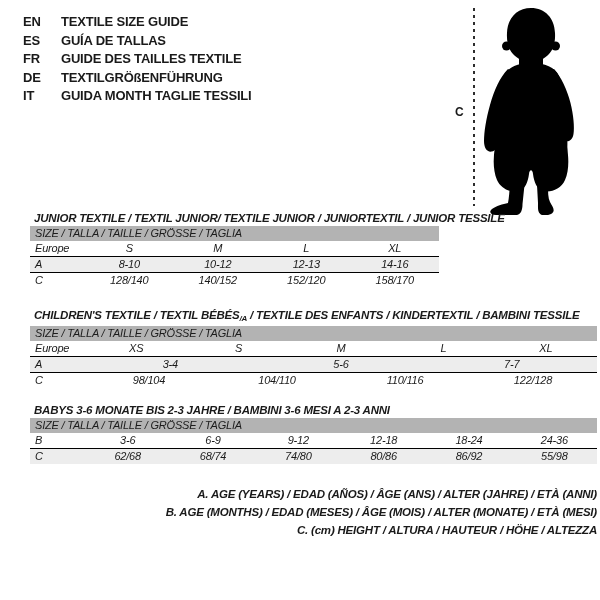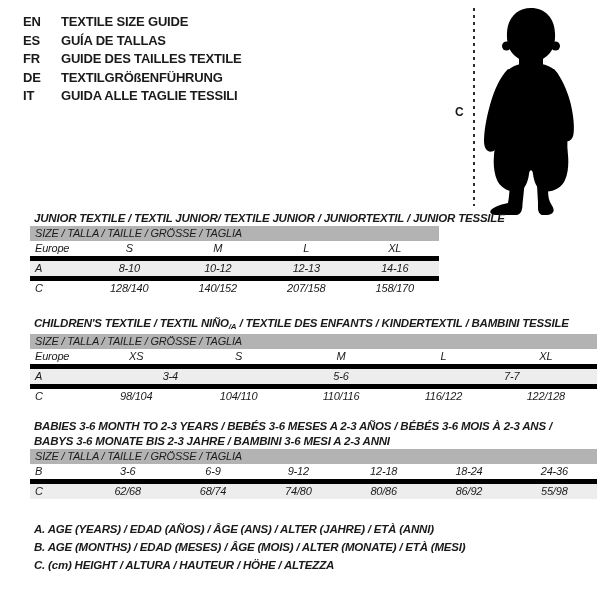--- a/index.html
+++ b/index.html
@@ -22,30 +22,30 @@
   
   .content { position:absolute; left:30px; top:211px; width:567px;font-style:italic; }
   .tbl-title { font-weight:bold; font-size:11.5px; line-height:15px; padding-left:4px; white-space:nowrap; }
   .tbl-title sub { font-size:8px; vertical-align:-2px; }
   .tbl { }
   .tbl-narrow { width:409px; }
   .size-bar {
     background:#b3b3b3; height:15px; line-height:15px;
     padding-left:5px; font-size:11px; color:#1c1c1c;
   }
-  .trow { display:flex; height:15px; line-height:15px; font-size:11px; border-bottom:5px solid #000000; }
+  .trow { display:flex; height:15px; line-height:15px; font-size:11px; border-bottom:1px solid #000000; }
   .trow:last-child { border-bottom:none; }
   .trow.alt { background:#ededed; }
   .tlabel { width:50px; padding-left:5px; }
   .tcell { flex:1; text-align:center; }
   .sec { margin-top:0; }
   .sec2 { margin-top:20px; }
   .sec3 { margin-top:15px; }
   
-  .notes { margin-top:21px; padding-left:4px; font-weight:bold; font-size:11.5px; }
+  .notes { margin-top:21px; padding-left:4px; font-weight:bold; font-size:11.5px;text-align:right; }
   .note-line { line-height:18px; white-space:nowrap; }
 </style>
 </head>
 <body>
 
 <div class="page">
 
   <div class="lang-block">
     <div class="lang-row">
       <span class="lang-code">EN</span>
@@ -58,21 +58,21 @@
     <div class="lang-row">
       <span class="lang-code">FR</span>
       <span class="lang-title">GUIDE DES TAILLES TEXTILE</span>
     </div>
     <div class="lang-row">
       <span class="lang-code">DE</span>
       <span class="lang-title">TEXTILGRÖßENFÜHRUNG</span>
     </div>
     <div class="lang-row">
       <span class="lang-code">IT</span>
-      <span class="lang-title">GUIDA ALLE TAGLIE TESSILI</span>
+      <span class="lang-title">GUIDA MONTH TAGLIE TESSILI</span>
     </div>
   </div>
 
   <span class="c-label">C</span>
   <div class="dash-line"></div>
   <svg class="baby-svg" width="104" height="210" viewBox="0 0 104 210">
     <g fill="#000000">
 
       <path d="M50,3 C36,3 26.5,13 26,28 C25.5,37 27.5,44 32,49 C36.5,54 43,57 50,57 C57,57 63.5,54 68,49 C72.5,44 74.5,37 74,28 C73.5,13 64,3 50,3 Z"></path>
       <circle cx="25.5" cy="41" r="4.5"></circle>
@@ -111,28 +111,28 @@
           <span class="tlabel">A</span>
           <span class="tcell">8-10</span>
           <span class="tcell">10-12</span>
           <span class="tcell">12-13</span>
           <span class="tcell">14-16</span>
         </div>
         <div class="trow">
           <span class="tlabel">C</span>
           <span class="tcell">128/140</span>
           <span class="tcell">140/152</span>
-          <span class="tcell">207/158</span>
+          <span class="tcell">152/120</span>
           <span class="tcell">158/170</span>
         </div>
       </div>
     </div>
 
     <div class="sec sec2">
-      <div class="tbl-title"><span>CHILDREN'S TEXTILE / TEXTIL NIÑO</span><sub>/A</sub><span> / TEXTILE DES ENFANTS / KINDERTEXTIL / BAMBINI TESSILE</span></div>
+      <div class="tbl-title"><span>CHILDREN'S TEXTILE / TEXTIL BÉBÉS</span><sub>/A</sub><span> / TEXTILE DES ENFANTS / KINDERTEXTIL / BAMBINI TESSILE</span></div>
       <div class="tbl">
         <div class="size-bar">SIZE / TALLA / TAILLE / GRÖSSE / TAGLIA</div>
         <div class="trow">
           <span class="tlabel">Europe</span>
           <span class="tcell">XS</span>
           <span class="tcell">S</span>
           <span class="tcell">M</span>
           <span class="tcell">L</span>
           <span class="tcell">XL</span>
         </div>
@@ -140,28 +140,26 @@
           <span class="tlabel">A</span>
           <span class="tcell">3-4</span>
           <span class="tcell">5-6</span>
           <span class="tcell">7-7</span>
         </div>
         <div class="trow">
           <span class="tlabel">C</span>
           <span class="tcell">98/104</span>
           <span class="tcell">104/110</span>
           <span class="tcell">110/116</span>
-          <span class="tcell">116/122</span>
           <span class="tcell">122/128</span>
         </div>
       </div>
     </div>
 
     <div class="sec sec3">
-      <div class="tbl-title">BABIES 3-6 MONTH TO 2-3 YEARS / BEBÉS 3-6 MESES A 2-3 AÑOS / BÉBÉS 3-6 MOIS À 2-3 ANS /</div>
       <div class="tbl-title">BABYS 3-6 MONATE BIS 2-3 JAHRE / BAMBINI 3-6 MESI A 2-3 ANNI</div>
       <div class="tbl">
         <div class="size-bar">SIZE / TALLA / TAILLE / GRÖSSE / TAGLIA</div>
         <div class="trow">
           <span class="tlabel">B</span>
           <span class="tcell">3-6</span>
           <span class="tcell">6-9</span>
           <span class="tcell">9-12</span>
           <span class="tcell">12-18</span>
           <span class="tcell">18-24</span>

